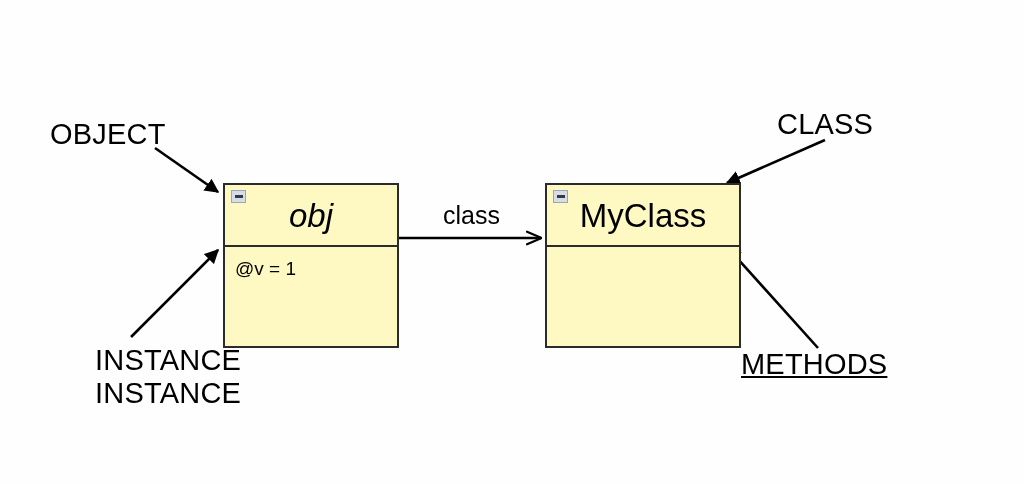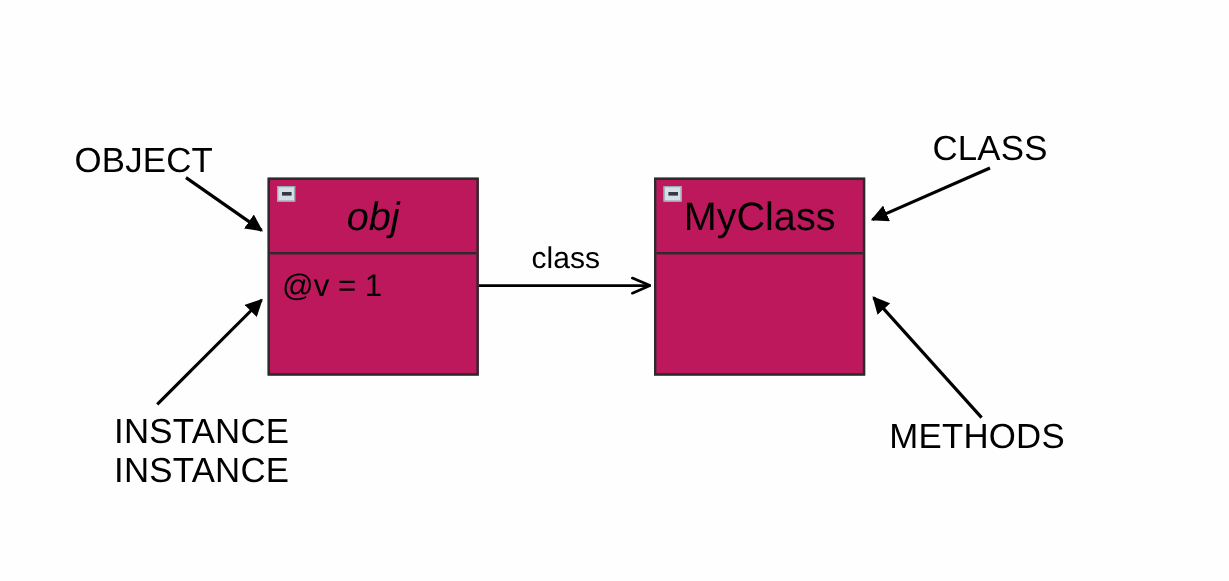--- a/index.html
+++ b/index.html
@@ -22,22 +22,23 @@
     left: 0;
     top: 0;
     width: 1024px;
     height: 484px;
   }
 
   
   .uml-box {
     position: absolute;
     box-sizing: border-box;
-    background: #be185d;
+    background: #fef9c3;
     border: 2px solid #2b2b2b;
+    margin-top: 35px;
   }
   .uml-header {
     position: relative;
     box-sizing: border-box;
     height: 62px;
     border-bottom: 2px solid #2b2b2b;
     display: flex;
     align-items: center;
     justify-content: center;
   }
@@ -48,21 +49,21 @@
     white-space: nowrap;
   }
   .uml-title.italic {
     font-style: italic;
   }
   .uml-body {
     box-sizing: border-box;
     padding: 12px 0 0 10px;
   }
   .uml-member {
-    font-size: 26px;
+    font-size: 19px;
     line-height: 1.1;
     white-space: nowrap;
   }
 
   
   .collapse-icon {
     position: absolute;
     left: 6px;
     top: 5px;
     width: 15px;
@@ -136,35 +137,35 @@
       <span class="collapse-icon">
         <span class="bar"></span>
       </span>
       <span class="uml-title italic">obj</span>
     </div>
     <div class="uml-body">
       <div class="uml-member">@v = 1</div>
     </div>
   </div>
 
-  <div class="uml-box" id="class-box" style="left:545px; top:148px; width:176px; height:165px;">
+  <div class="uml-box" id="class-box" style="left:545px; top:148px; width:196px; height:165px;">
     <div class="uml-header">
       <span class="collapse-icon">
         <span class="bar"></span>
       </span>
       <span class="uml-title">MyClass</span>
     </div>
   </div>
 
   <div class="edge-label" style="left:443px; top:203px;">class</div>
 
-  <div class="anno" style="left:62px; top:118px;">OBJECT</div>
+  <div class="anno" style="left:50px; top:118px;">OBJECT</div>
 
   <div class="anno" style="left:60px; top:344px;margin-left:35px;">
     <div>INSTANCE</div>
     <div>INSTANCE</div>
   </div>
 
   <div class="anno" style="left:777px; top:108px;">CLASS</div>
 
-  <div class="anno" style="left:741px; top:348px;">METHODS</div>
+  <div class="anno" style="left:741px; top:348px;text-decoration:underline;">METHODS</div>
 
 </div>
 
 </body></html>

